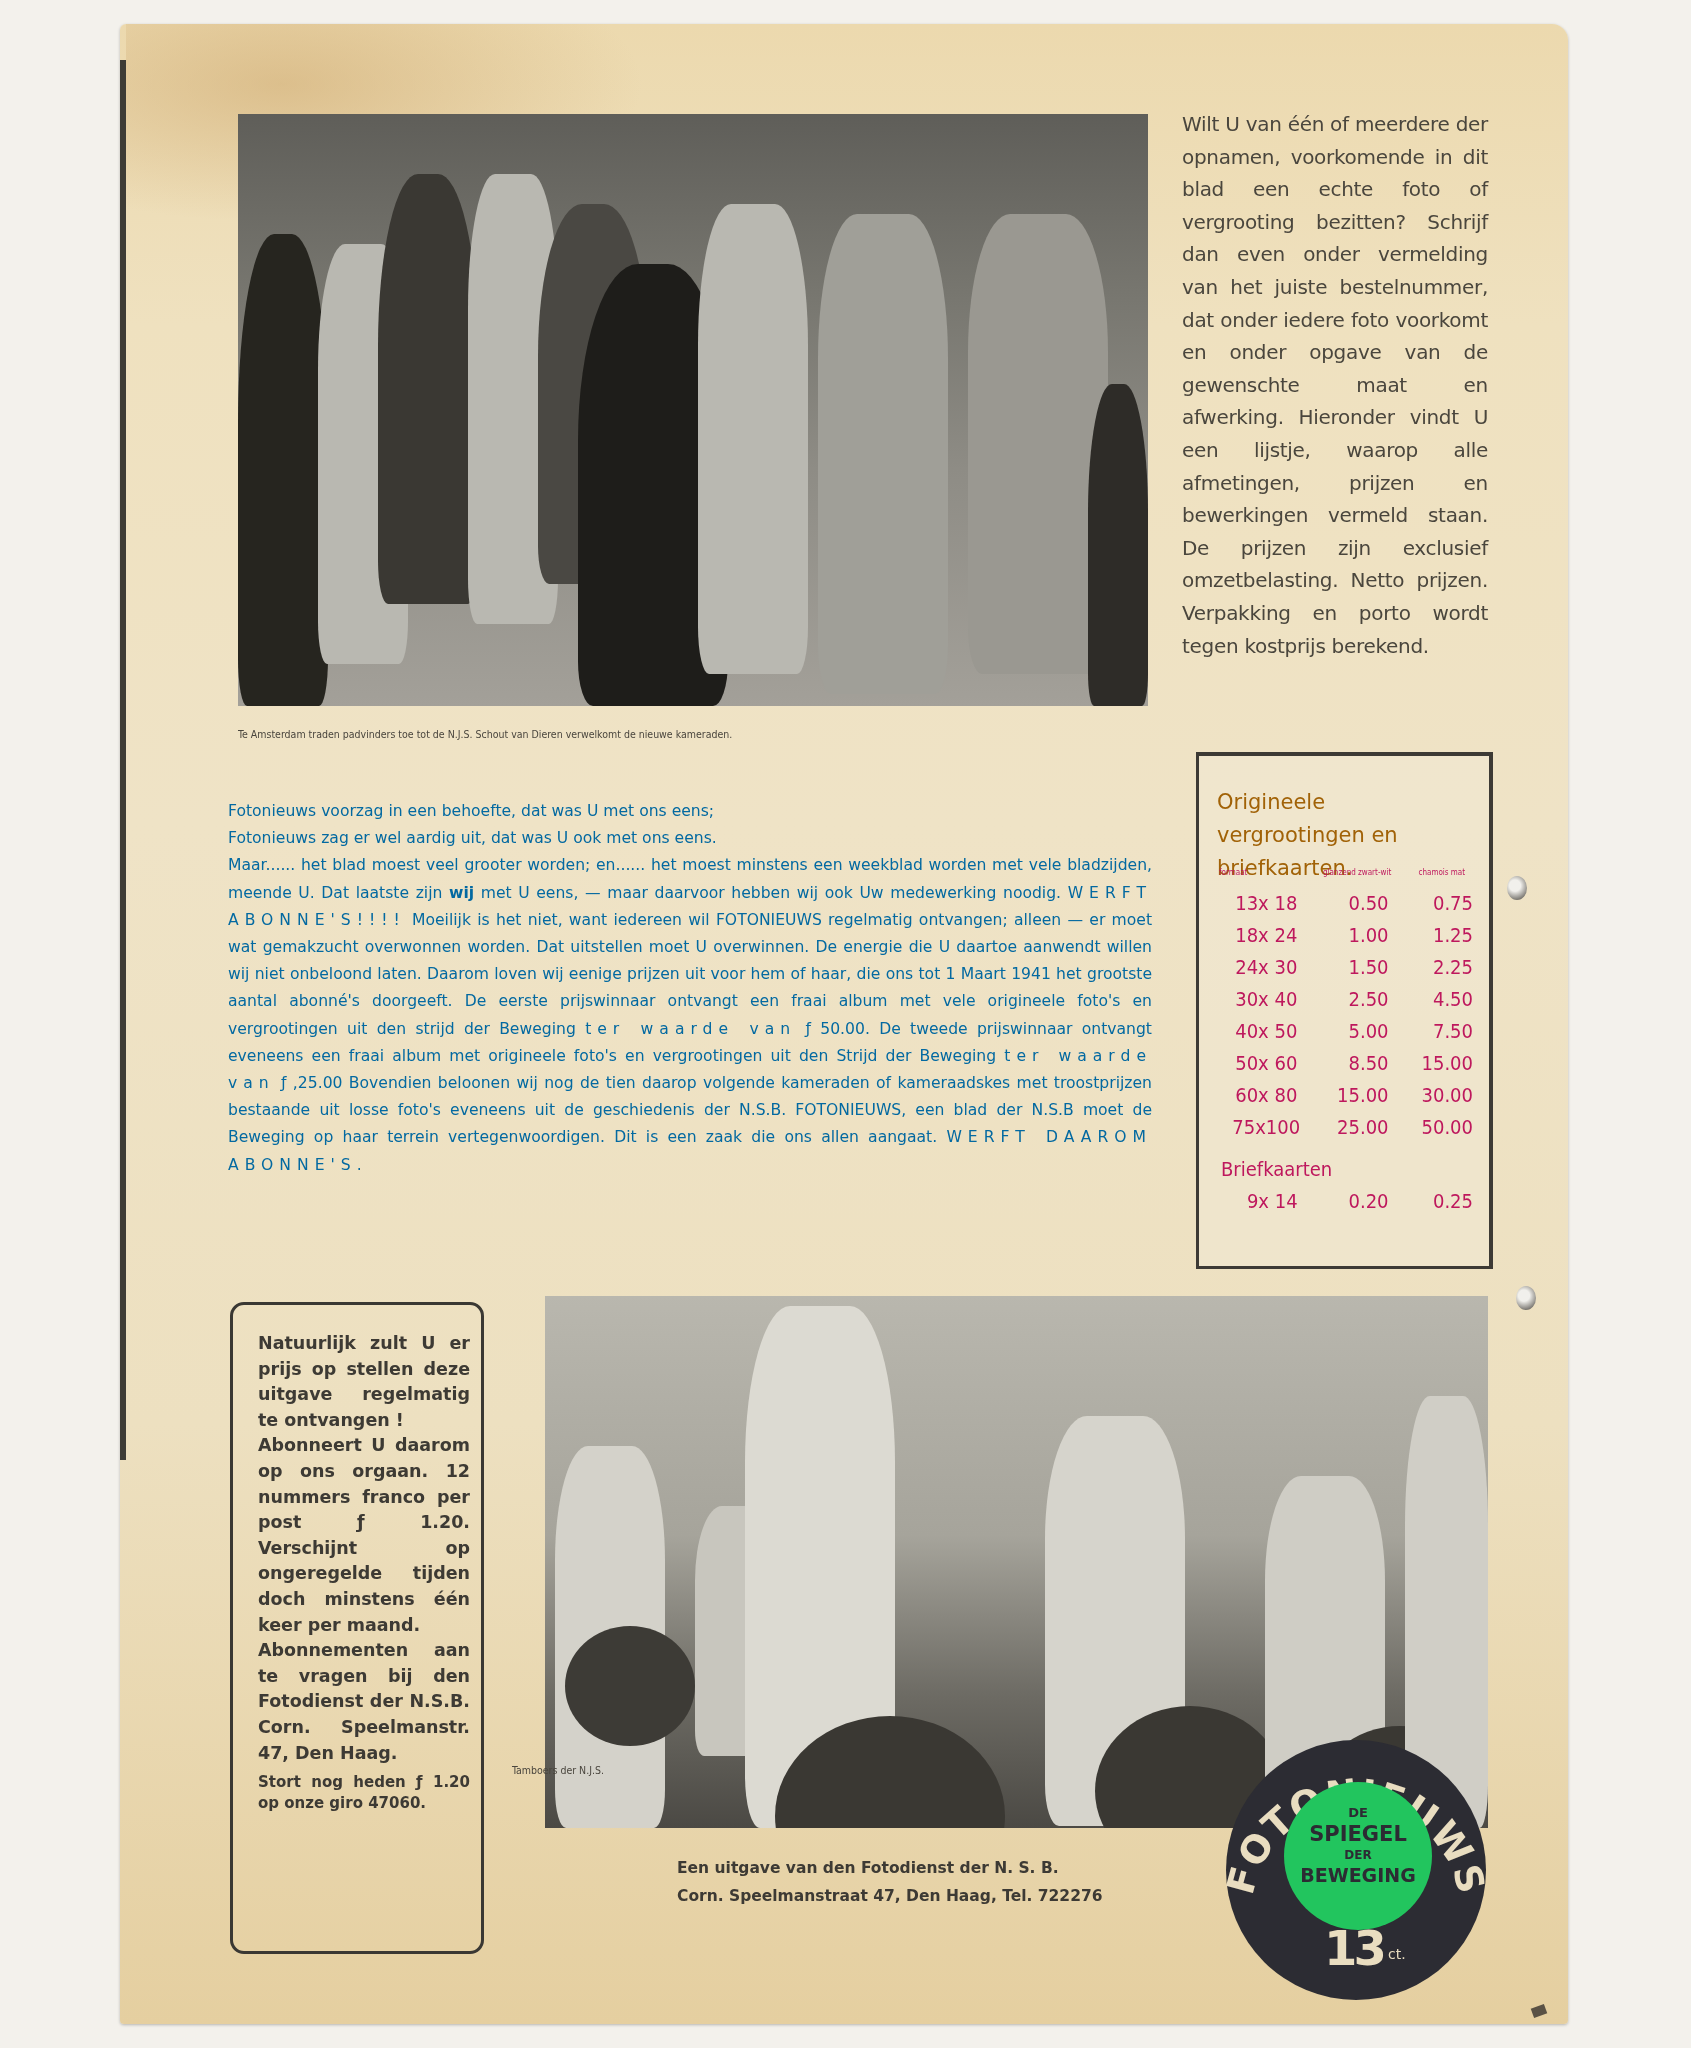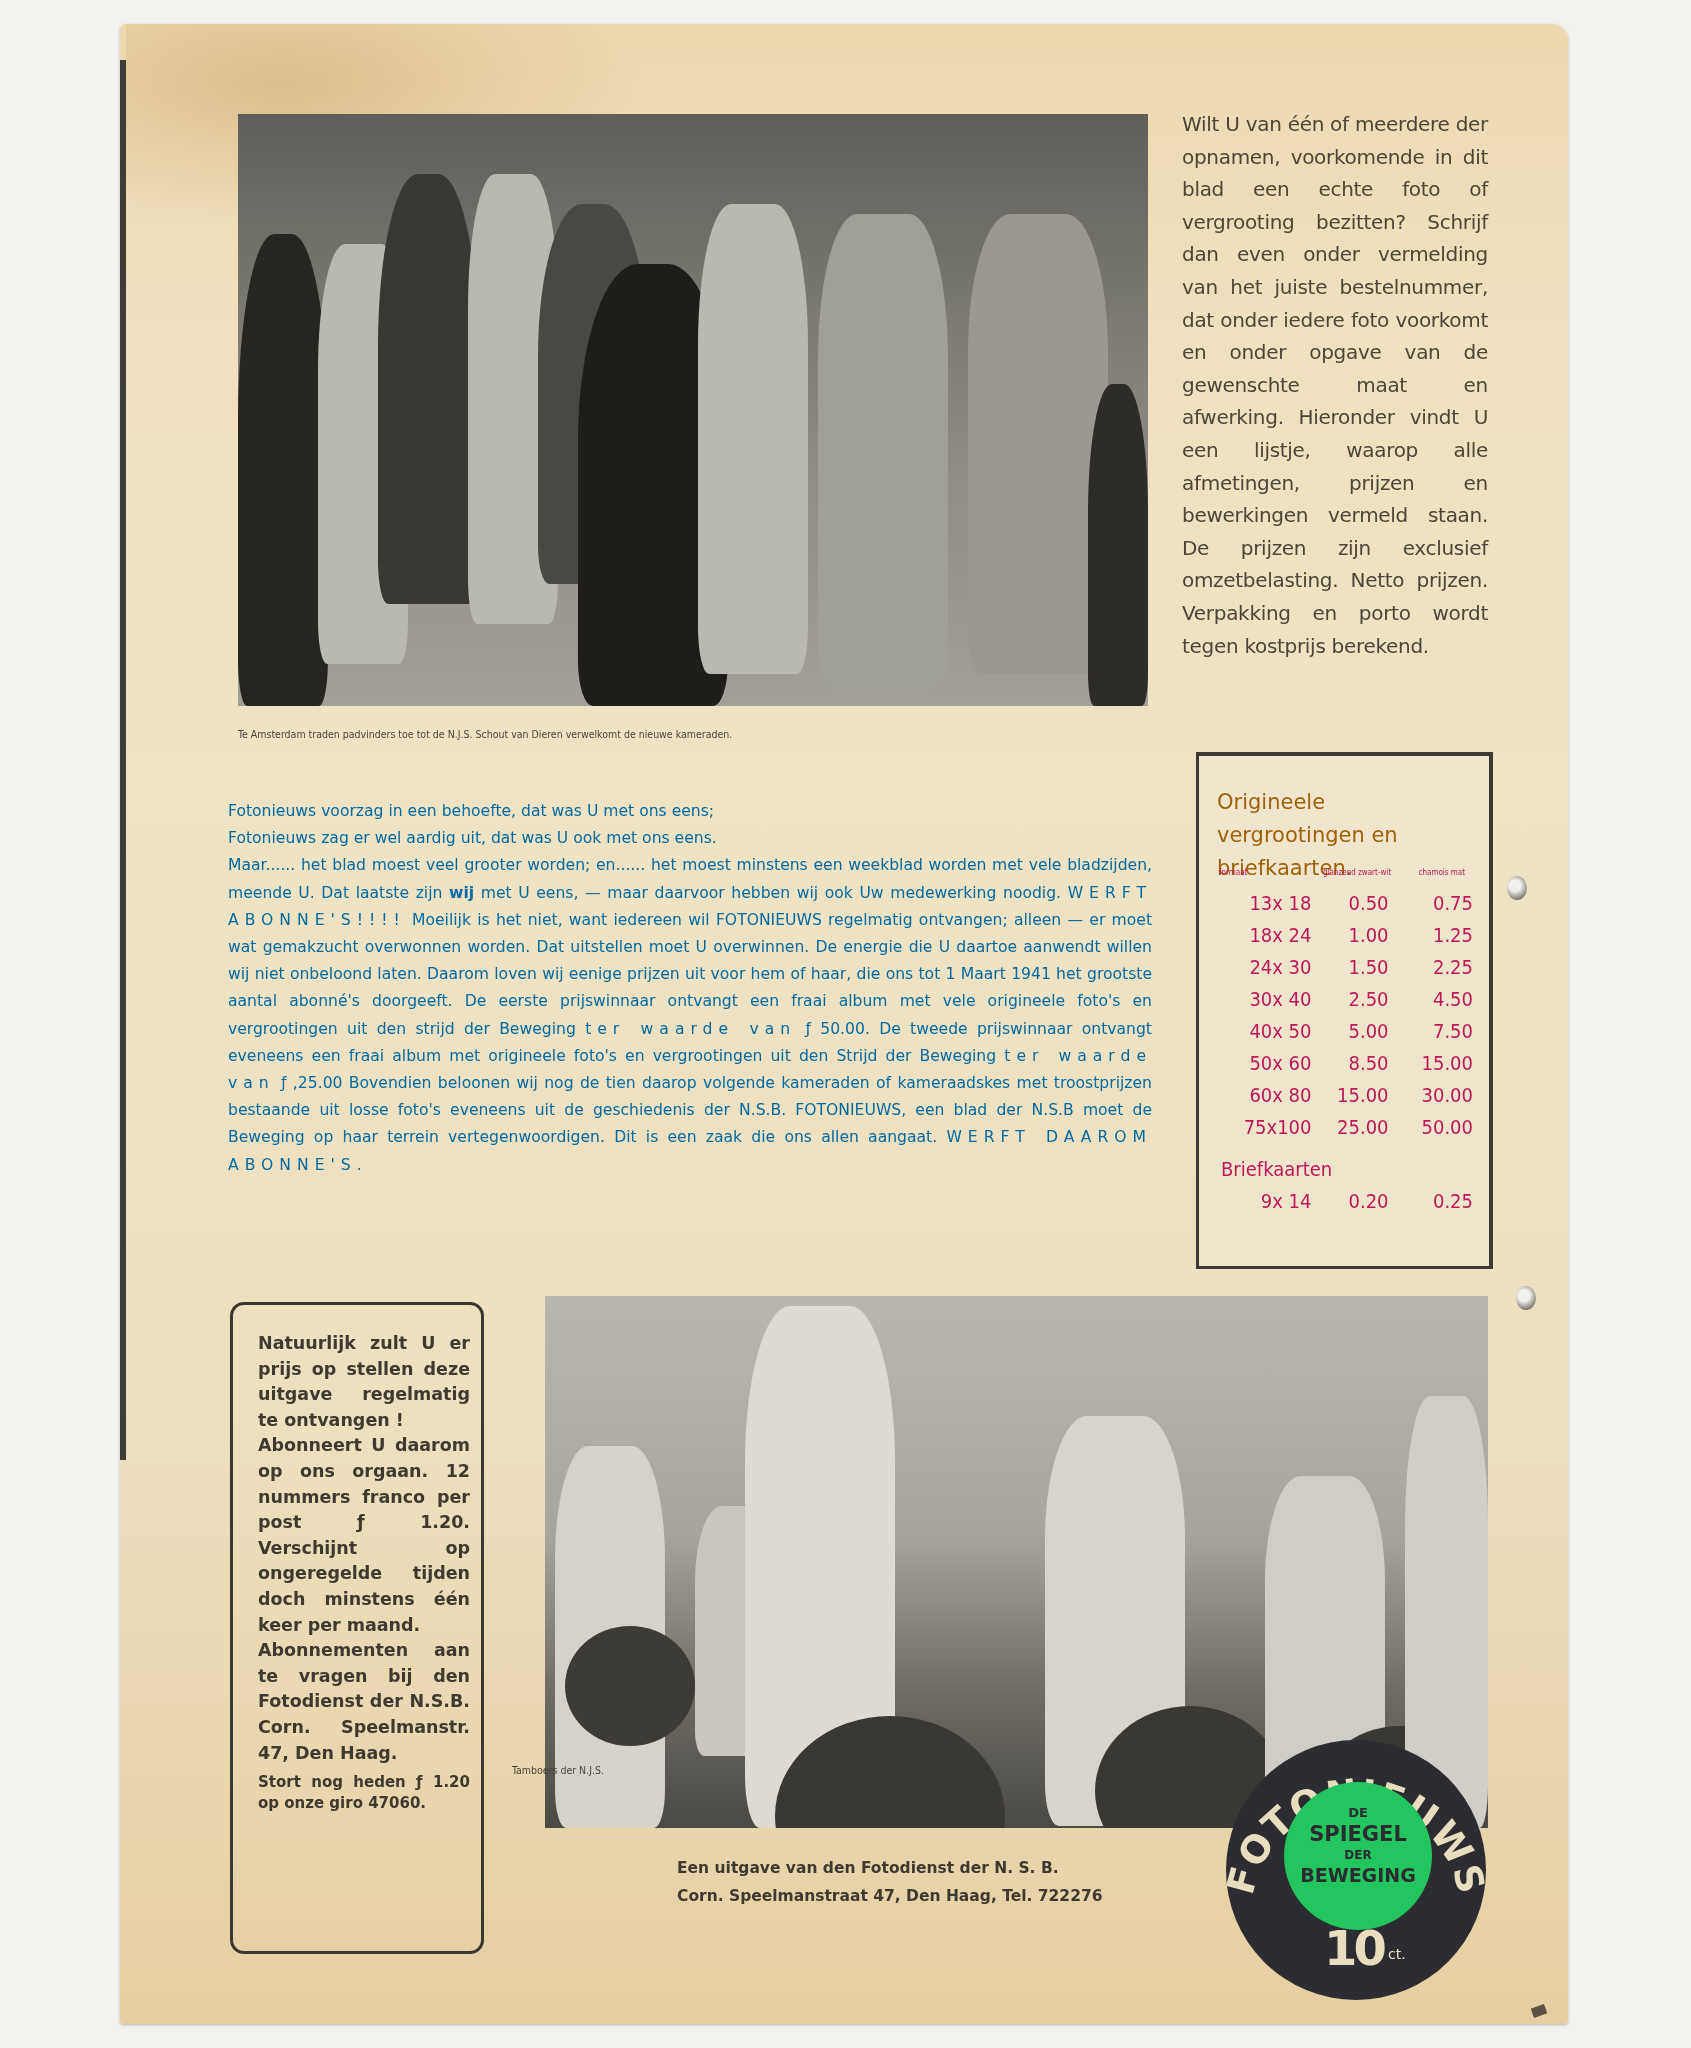--- a/index.html
+++ b/index.html
@@ -56,21 +56,21 @@
     .price-box .title {
       position: absolute; left: 18px; top: 30px; width: 260px;
       font-size: 21px; line-height: 33px; color: #a16207;
     }
     .price-box table {
       position: absolute; left: 14px; top: 112px; width: 268px; border-collapse: collapse;
       font-family: "DejaVu Sans Condensed", "DejaVu Sans", sans-serif; color: #be185d;
     }
     .price-box th { font-size: 8px; font-weight: normal; line-height: 9px; padding: 0 0 10px 0; }
     .price-box td { font-size: 20px; line-height: 32px; padding: 0; }
-    .price-box td.c1 { text-align: right; width: 90px; padding-left: 8px; }
+    .price-box td.c1 { text-align: center; width: 90px; padding-left: 8px; }
     .price-box td.c2 { text-align: right; width: 90px; padding-right: 14px; }
     .price-box td.c3 { text-align: right; width: 80px; padding-right: 8px; }
     .sub-box {
       position: absolute; left: 230px; top: 1302px; width: 248px; height: 646px;
       border: 3px solid #3a3833; border-radius: 14px;
     }
     .sub-box .txt {
       position: absolute; left: 25px; top: 26px; width: 212px;
       font-size: 17.5px; line-height: 25.6px; font-weight: bold; color: #3d3a34;
       text-align: justify;
@@ -240,19 +240,19 @@
     <text font-family="DejaVu Sans, sans-serif" font-weight="bold" font-size="38" fill="#e9ddc0" letter-spacing="1">
       <textPath href="#arc" startOffset="50%" text-anchor="middle" id="logo-name-path">FOTONIEUWS</textPath>
     </text>
   </svg>
   <div class="inner">
     <div class="de">DE</div>
     <div class="spiegel">SPIEGEL</div>
     <div class="der">DER</div>
     <div class="beweging">BEWEGING</div>
   </div>
-  <div class="price">10</div>
+  <div class="price">13</div>
   <div class="ct">ct.</div>
 </div>
 
 <div class="punch" style="left:1507px;top:876px;"></div>
 <div class="punch" style="left:1516px;top:1286px;"></div>
 <div class="corner-mark"></div>
 
 </body></html>

